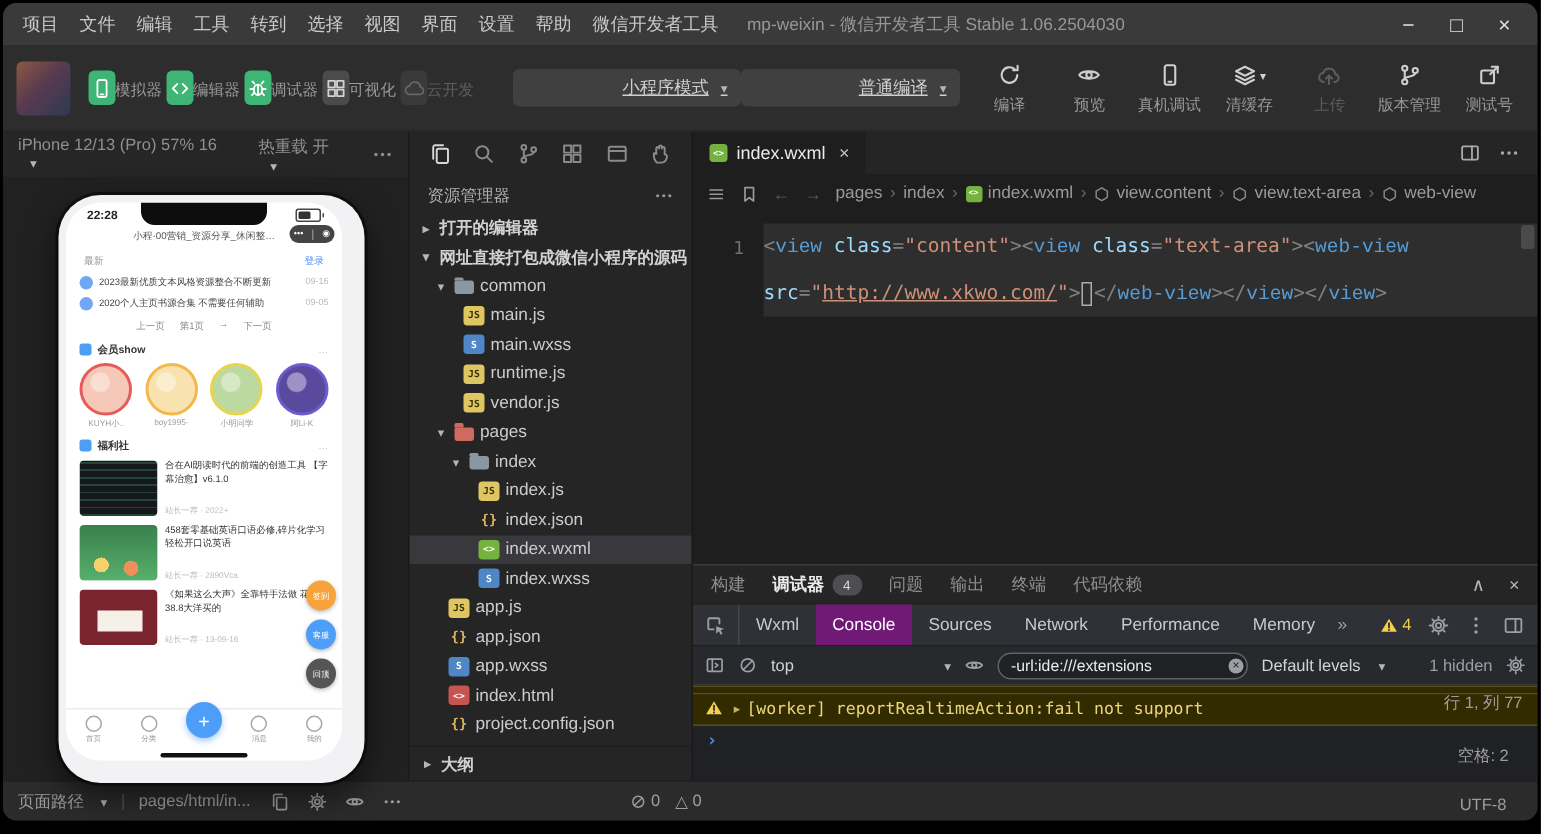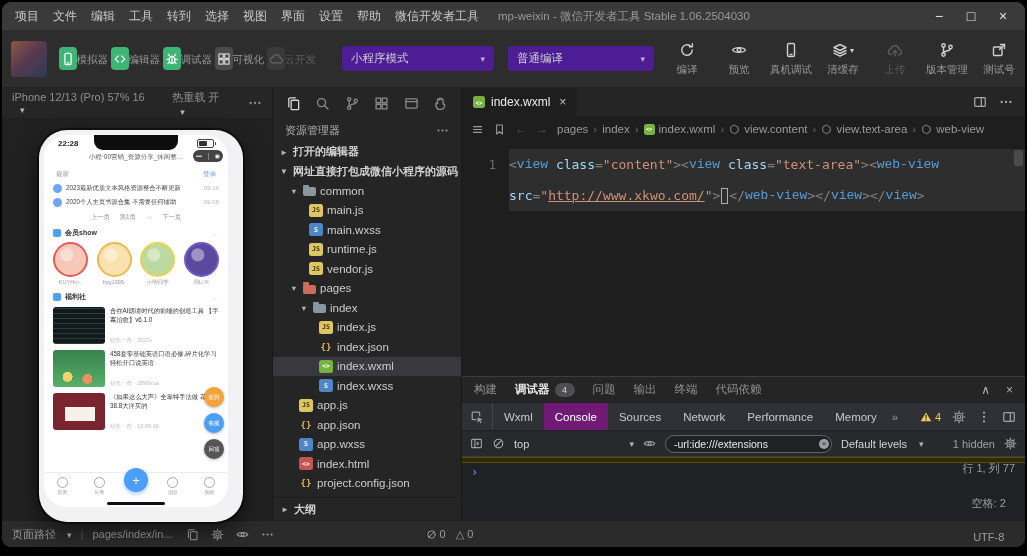--- a/index.html
+++ b/index.html
@@ -18,22 +18,22 @@
   .toolbar{height:57px;background:#2d2d2d;border-bottom:1px solid #242424;display:flex;align-items:center;padding:0 9px;flex:none;}
   .avatar{width:36px;height:36px;border-radius:4px;flex:none;margin-right:12px;
           background:linear-gradient(135deg,#8a5a40 0%,#5a3a50 45%,#2c3a55 100%);}
   .mode-btn{display:flex;flex-direction:row;align-items:center;width:49px;flex:none;}
   .btn-box{width:44px;height:23px;border-radius:4px;display:flex;align-items:center;justify-content:center;color:#fff;}
   .mode-btn.on .btn-box{background:#3eb575;}
   .mode-btn.off .btn-box{background:#4b4b4b;color:#d2d2d2;}
   .mode-btn.disabled .btn-box{background:#3a3a3a;color:#666;}
   .btn-label{font-size:10.5px;color:#989898;margin-top:3px;white-space:nowrap;}
   .mode-btn.disabled .btn-label,.action.disabled .btn-label{color:#5c5c5c;}
-  .tb-select{height:25px;background:#4c1d95;border-radius:4px;color:#cfcfcf;font-size:11.5px;
-             display:flex;align-items:center;justify-content:space-between;padding:0 9px;flex:none;}
+  .tb-select{height:25px;background:#404040;border-radius:4px;color:#cfcfcf;font-size:11.5px;
+             display:flex;align-items:center;justify-content:flex-end;padding:0 9px;flex:none;text-decoration:underline;}
   .caret{font-size:9px;color:#b5b5b5;margin-left:8px;}
   .action{display:flex;flex-direction:column;align-items:center;min-width:46px;color:#cfcfcf;flex:none;}
   .action .ico{width:16px;height:16px;}
   .action.disabled{color:#5c5c5c;}
   .act-caret{font-size:8px;margin-left:2px;color:#cfcfcf;}
   
   .main{flex:1;display:flex;min-height:0;}
   
   .simulator{width:270px;flex:none;background:#212121;border-right:1px solid #191919;display:flex;flex-direction:column;}
   .sim-header{height:30px;background:#262626;display:flex;align-items:center;padding:0 10px;gap:14px;
@@ -388,21 +388,21 @@
               <use href="#sym-cloud"></use>
             </svg>
           </div>
           <div class="btn-label">云开发</div>
         </div>
       </div>
     <div class="tb-select" id="modeSelect" style="width:134px;margin-left:26px;">
       <span>小程序模式</span>
       <span class="caret">▾</span>
     </div>
-    <div class="tb-select" id="compileSelect" style="width:128px;margin-left:14px;margin-right:10px;">
+    <div class="tb-select" id="compileSelect" style="width:128px;margin-right:10px;">
       <span>普通编译</span>
       <span class="caret">▾</span>
     </div>
     <div id="toolbarActions" style="display:flex;align-items:center;gap:6px;flex:1;justify-content:space-between;">
         <div class="action">
           <div style="display: flex; align-items: center; height: 20px;">
             <svg class="ico" viewBox="0 0 16 16" style="width: 16px; height: 16px;">
               <use href="#sym-refresh"></use>
             </svg>
           </div>
@@ -859,31 +859,37 @@
           </span>
           <span class="hidden-count">1 hidden</span>
           <svg class="ico" viewBox="0 0 16 16">
               <use href="#sym-gear"></use>
             </svg>
         </div>
         <div class="console-msgs" id="consoleMsgs">
             <div class="msg warn">
               <span class="w-indent"></span>
             </div>
+            <div class="msg warn">
+              <svg class="ico warn-ico" viewBox="0 0 16 16" style="width: 12px; height: 12px;">
+                <use href="#sym-warn"></use>
+              </svg>
+              <span class="msg-text"><span class="msg-exp">▸</span><span>[worker] reportRealtimeAction:fail not support</span></span>
+            </div>
             <div class="prompt">›</div>
           </div>
       </div>
     </div>
   </div>
 
   <div class="statusbar">
     <div class="sb-left">
       <span><span>页面路径</span> <span class="caret">▾</span></span>
       <span class="sb-div">|</span>
-      <span>pages/index/in...</span>
+      <span>pages/html/in...</span>
       <span class="sb-icons">
         <svg class="ico" viewBox="0 0 16 16">
             <use href="#sym-files"></use>
           </svg>
         <svg class="ico" viewBox="0 0 16 16">
             <use href="#sym-gear"></use>
           </svg>
         <svg class="ico" viewBox="0 0 16 16">
             <use href="#sym-eye"></use>
           </svg>

